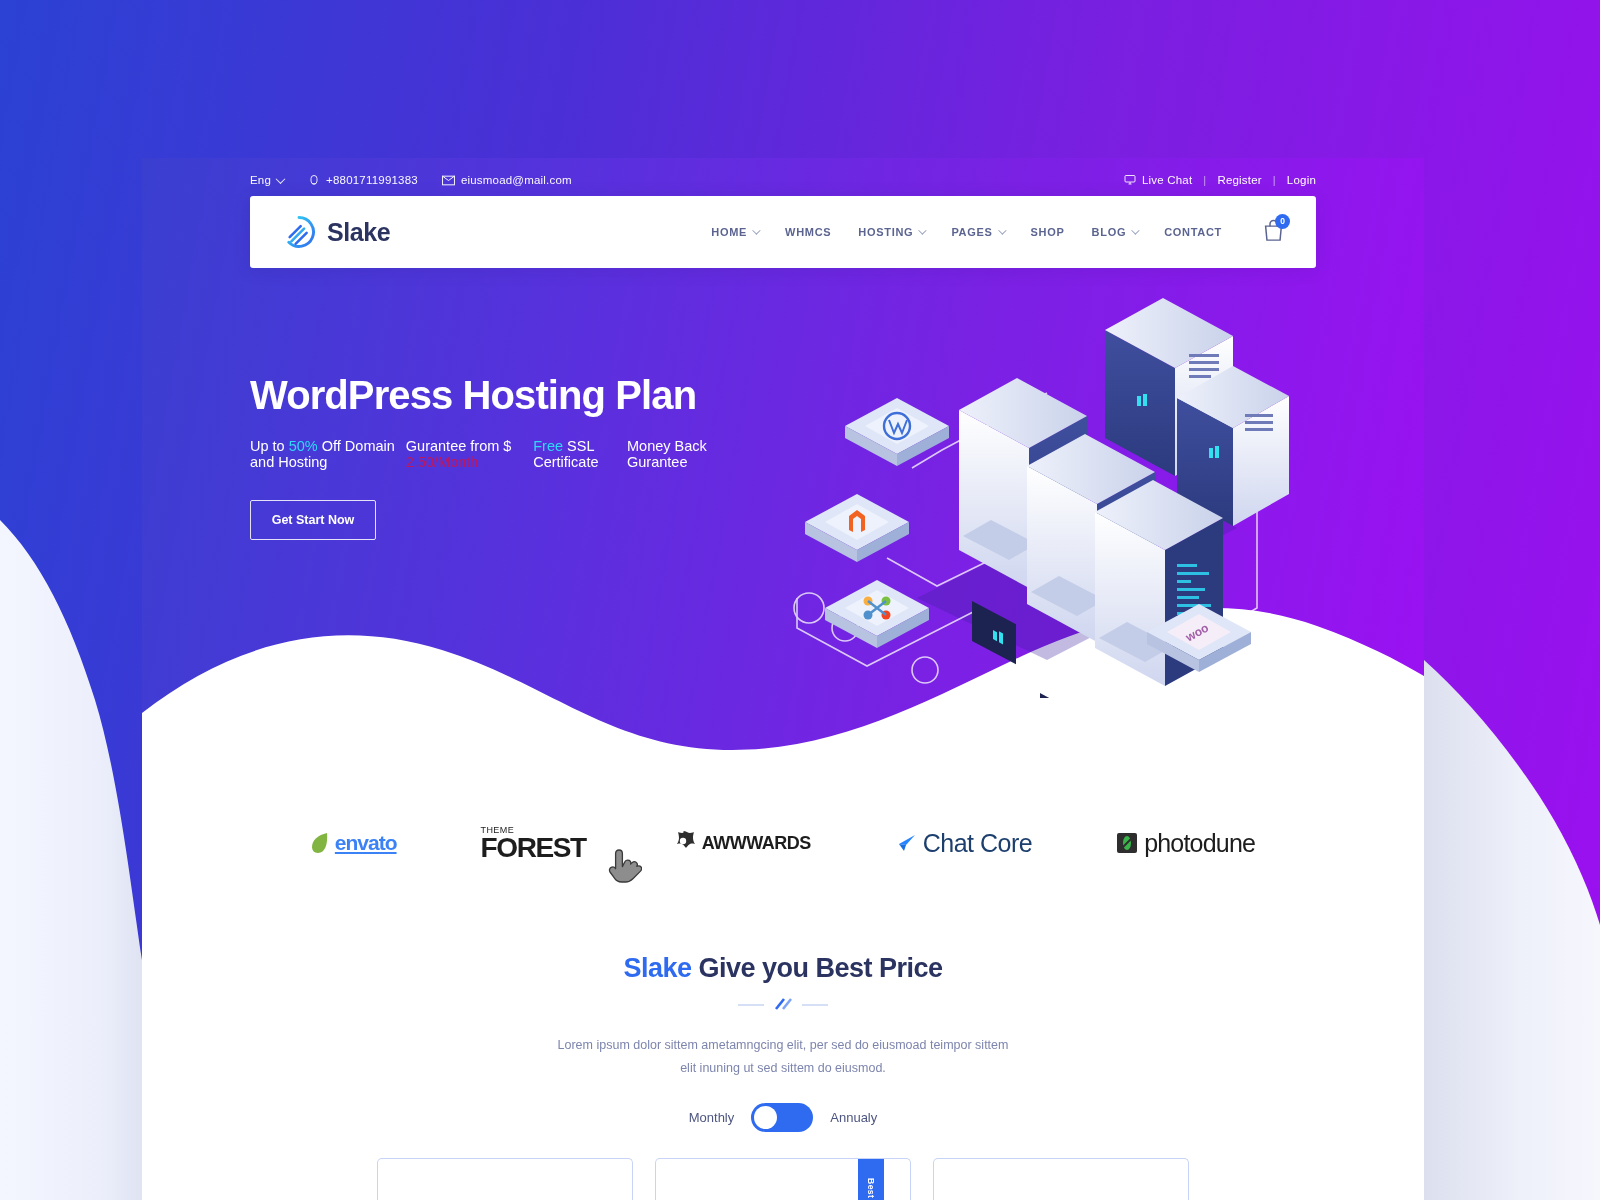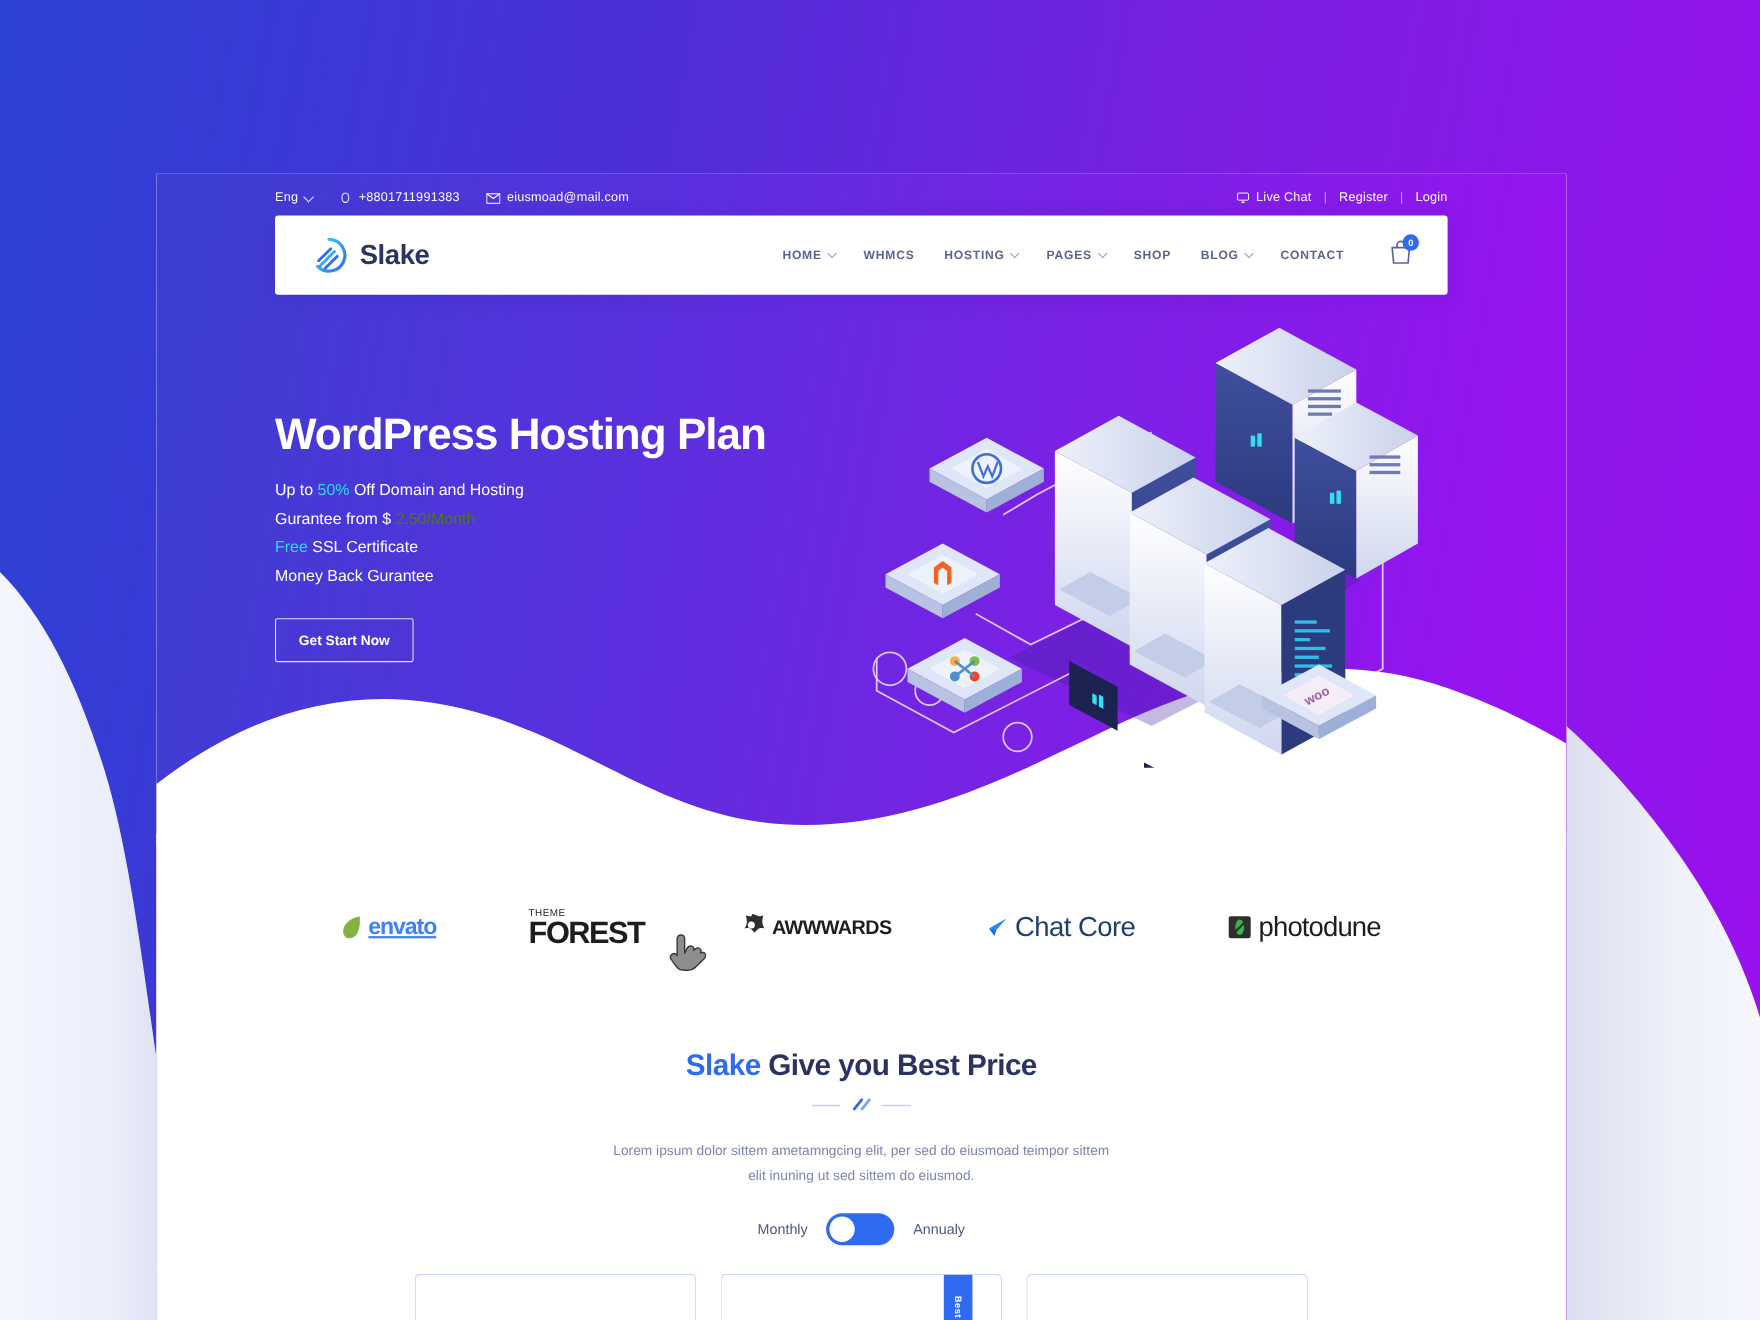--- a/index.html
+++ b/index.html
@@ -23,22 +23,22 @@
     overflow:hidden; background:#ffffff;
   }
   .shot-hero {
     position:absolute; left:0; top:0; width:1282px; height:600px;
     background: linear-gradient(100deg, #3a3fd0 0%, #5532dc 30%, #7a21e4 63%, #9b11f2 100%);
   }
   .hero-wave { position:absolute; left:0; top:380px; width:1282px; height:230px; }
 
   
   .topbar {
-    position:absolute; left:0; top:16px; width:1282px; height:36px;
-    display:flex; align-items:flex-start; padding:0 108px; color:#fff;
+    position:absolute; left:0; top:4px; width:1282px; height:36px;
+    display:flex; align-items:center; padding:0 108px; color:#fff;
     font-size:11.5px; letter-spacing:.2px;gap:31px;
   }
   .tb-left { display:flex; align-items:center; gap:24px; }
   .tb-right { margin-left:auto; display:flex; align-items:center; gap:11px; }
   .tb-item { display:flex; align-items:center; gap:6px; opacity:.97; }
   .tb-sep { opacity:.55; font-size:11px; }
   .chev { width:7px; height:7px; border-right:1.3px solid #fff; border-bottom:1.3px solid #fff;
           transform:rotate(45deg) translate(-1px,-1px); opacity:.9; }
   .ic { display:inline-block; line-height:0; }
 
@@ -60,24 +60,24 @@
   .cart { position:relative; margin-left:14px; }
   .cart-badge {
     position:absolute; right:-6px; top:-5px; width:15px; height:15px; border-radius:50%;
     background:#2f6bf0; color:#fff; font-size:8.5px; font-weight:bold;
     display:flex; align-items:center; justify-content:center;
   }
 
   
   .hero-copy { position:absolute; left:108px; top:215px; width:470px; color:#fff; }
   .hero-title { font-size:40px; font-weight:bold; letter-spacing:-.9px; line-height:1.1; }
-  .hero-list { margin-top:21px; display:flex; flex-direction:column; gap:10px; font-size:14.5px; }
+  .hero-list { margin-top:21px; display:flex; gap:10px; font-size:14.5px; }
   .hl { color:#fff; }
   .c-cyan { color:#2fd8f5; }
-  .c-orange { color:#4d7c0f; }
+  .c-orange { color:#be185d; }
   .hero-btn {
     margin-top:30px; display:inline-flex; align-items:center; justify-content:center;
     width:126px; height:40px; border:1px solid rgba(255,255,255,.85); border-radius:2px;
     font-size:12.5px; font-weight:bold; color:#fff; background:transparent;
     font-family:"Liberation Sans", sans-serif; cursor:pointer;
   }
 
   
   .hero-art { position:absolute; left:595px; top:140px; width:560px; height:400px; }
 

